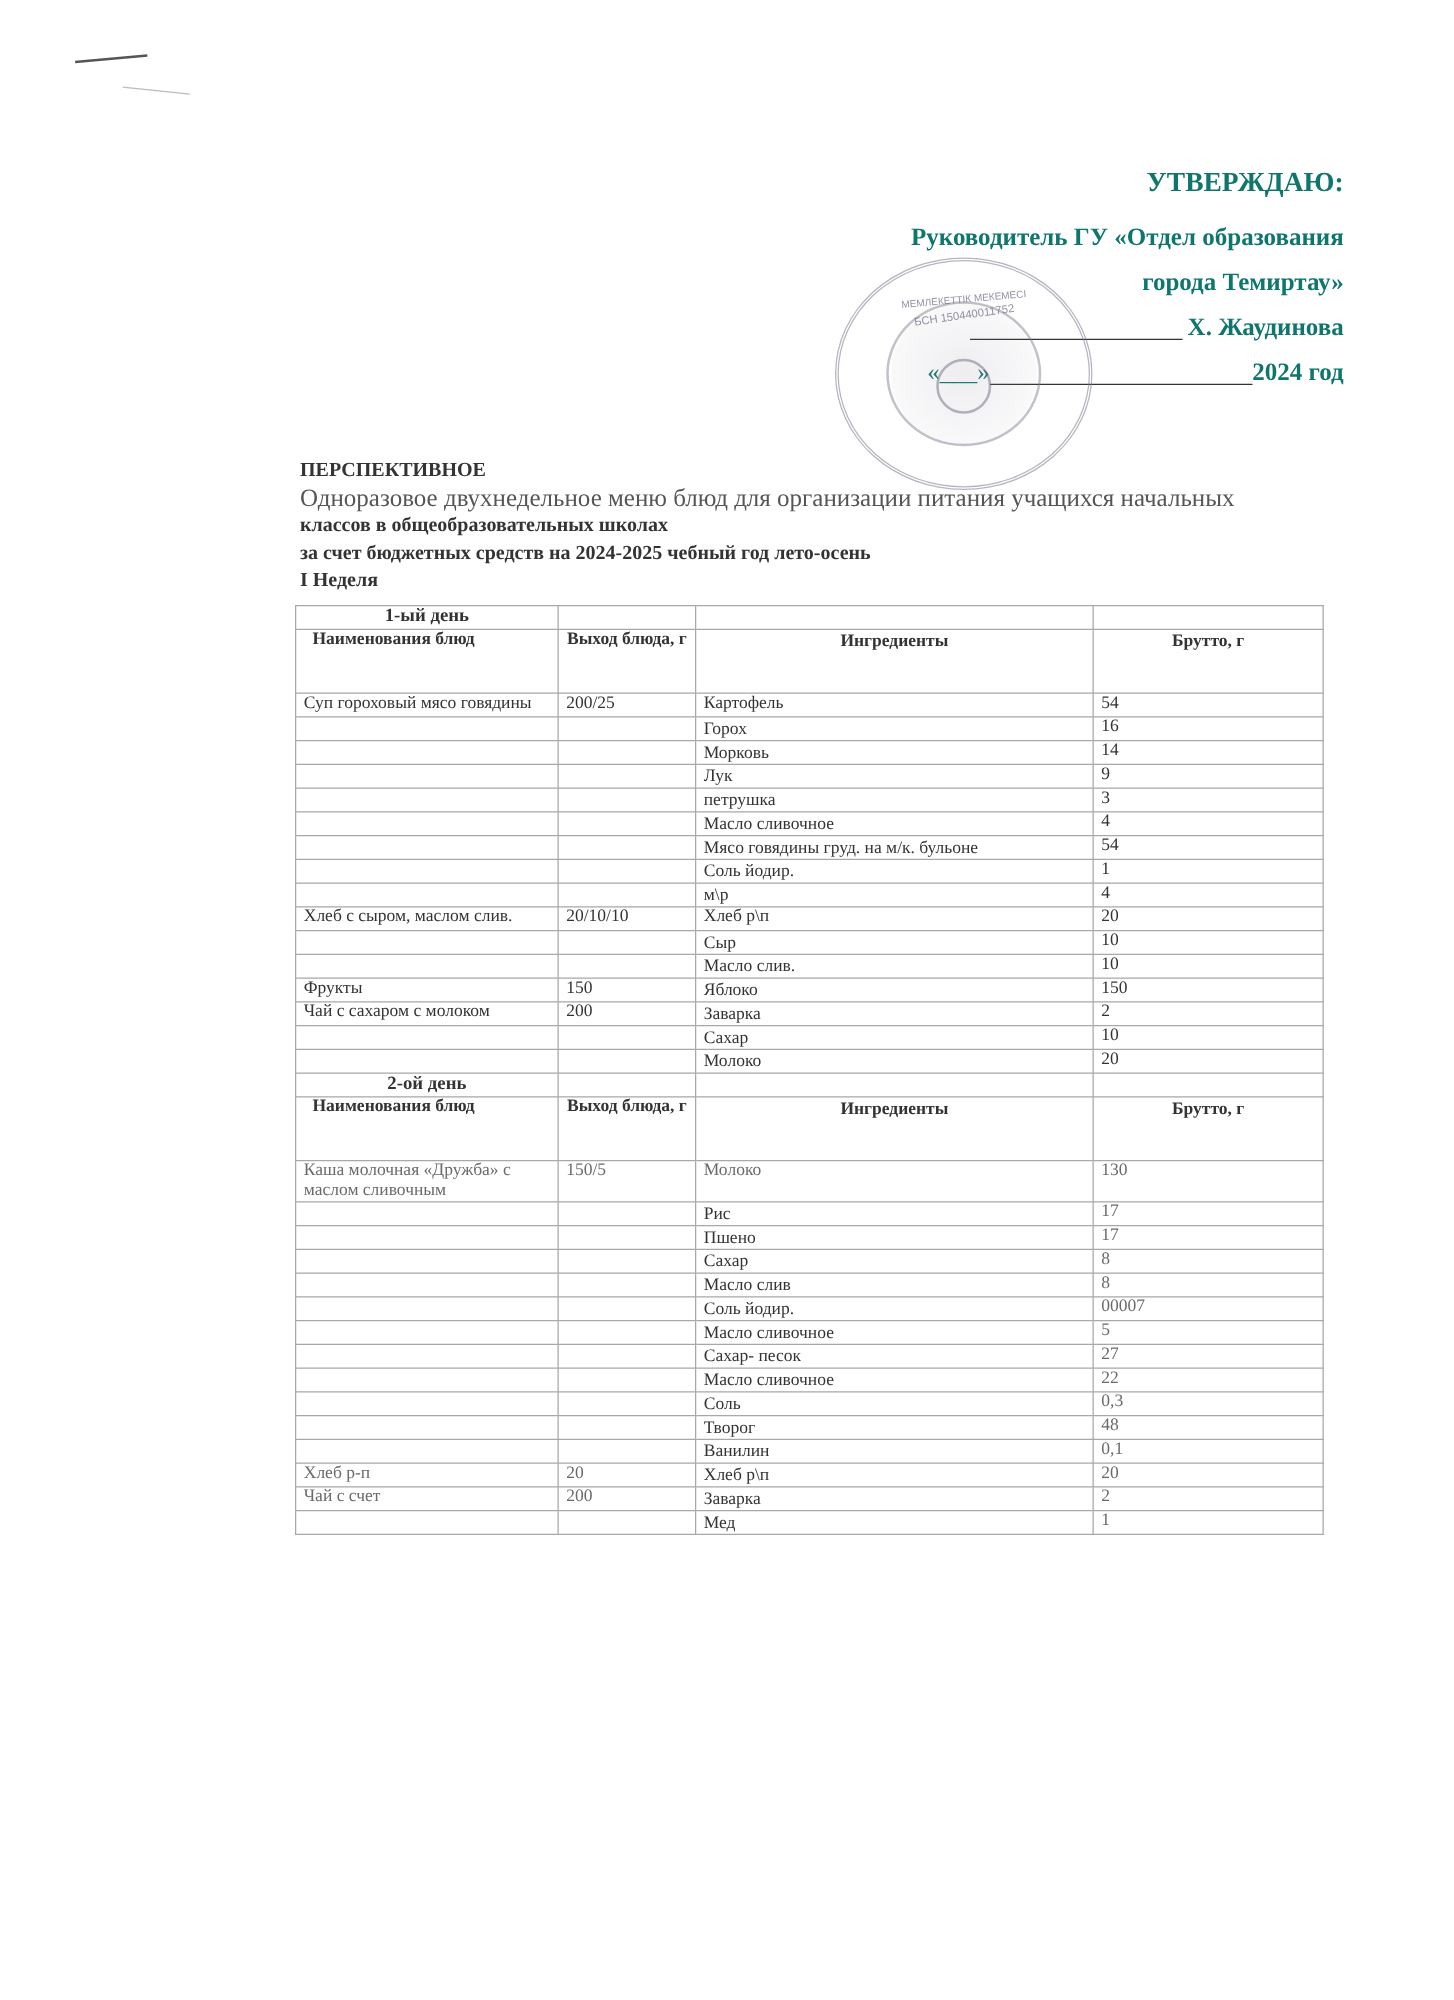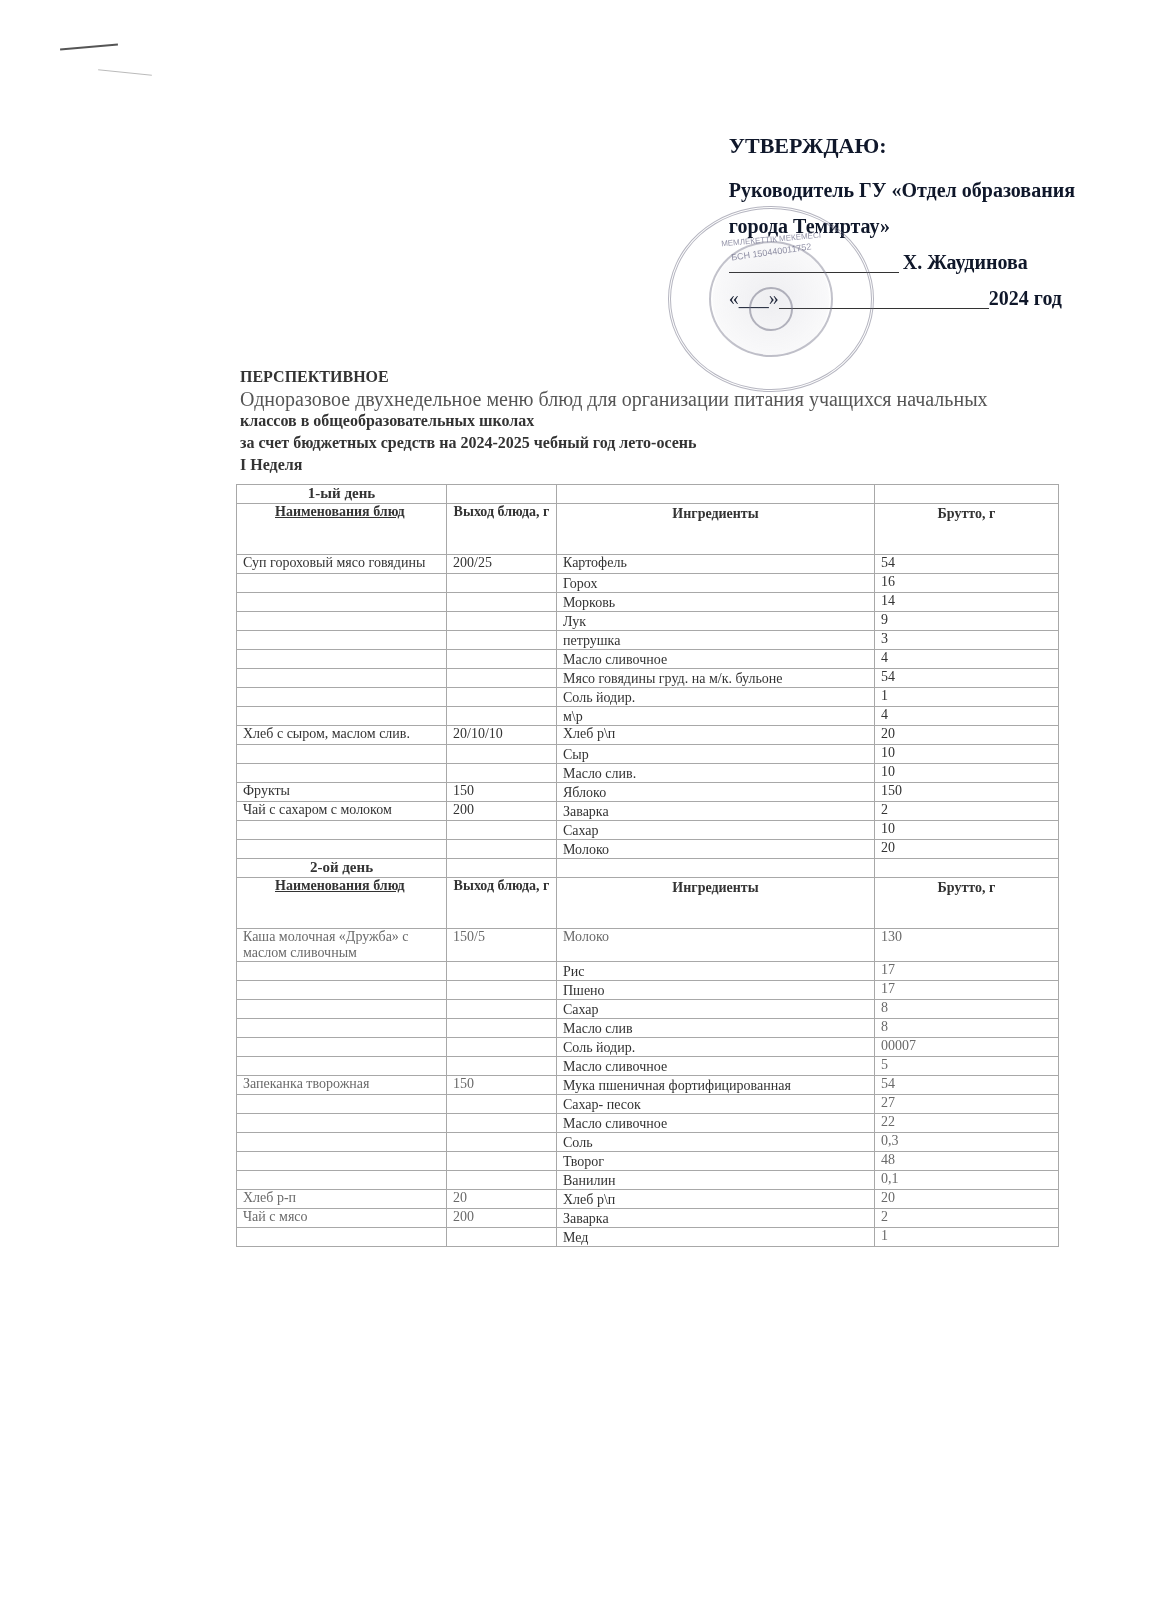--- a/index.html
+++ b/index.html
@@ -2,22 +2,22 @@
 <html><head>
 <meta charset="utf-8">
 <style>
   html, body { margin: 0; padding: 0; background: #ffffff; }
   body {
     width: 1163px; height: 1600px; position: relative; overflow: hidden;
     font-family: "Liberation Serif", "DejaVu Serif", serif; color: #2b2b2b;
   }
   .scan-mark { position: absolute; background: #555; }
   .approve {
-    position: absolute; right: 88px; top: 128px; 
-    font-weight: bold; font-size: 20px; line-height: 36px; color: #0f172a;
+    position: absolute; right: 88px; top: 128px; text-align: right;
+    font-weight: bold; font-size: 20px; line-height: 36px; color: #0f766e;
   }
   .approve .title { font-size: 22px; margin-bottom: 8px; }
   .approve .line { display: block; }
   .sig-underline { display: inline-block; width: 170px; border-bottom: 1.5px solid #333; margin-right: 4px; vertical-align: -4px; }
   .date-underline { display: inline-block; width: 210px; border-bottom: 1.5px solid #333; vertical-align: -4px; }
   .stamp {
     position: absolute; left: 668px; top: 206px; width: 200px; height: 180px;
     border-radius: 50%; border: 3px double rgba(120,120,140,0.55);
   }
   .stamp .inner {
@@ -44,21 +44,21 @@
     border-collapse: collapse; font-size: 14px; color: #333; table-layout: fixed; border-radius: 12px;
   }
   table.menu td { border: 1px solid #a8a8a8; padding: 0 6px; vertical-align: top; line-height: 16px; }
   table.menu col.c1 { width: 210px; }
   table.menu col.c2 { width: 110px; }
   table.menu col.c3 { width: 318px; }
   table.menu col.c4 { width: 184px; }
   .day-title td { height: 18px; font-weight: bold; font-size: 15px; }
   .day-title td.dt { text-align: center; }
   .hdr td { font-weight: bold; text-align: center; height: 48px; }
-  .hdr td.left { text-align: left; padding-left: 38px; text-decoration: underline; }
+  .hdr td.left { text-align: left; padding-left: 13px; }
   .tall td { height: 34px; }
   .row td { height: 18px; }
   .row td.ing { vertical-align: bottom; }
   .faint { color: #6a6a6a; margin-top: 20px; }
 </style>
 </head>
 <body>
 
 <div class="scan-mark" style="left:60px;top:46px;width:58px;height:2px;transform:rotate(-5deg);"></div>
 <div class="scan-mark" style="left:98px;top:72px;width:54px;height:1px;background:#bbb;transform:rotate(6deg);"></div>
@@ -254,26 +254,20 @@
         <td class="ing bold-ing-off">Соль йодир.</td>
         <td class="faint">00007</td>
       </tr>
       <tr class="row">
         <td class="faint"></td>
         <td class="faint"></td>
         <td class="ing bold-ing-off">Масло сливочное</td>
         <td class="faint">5</td>
       </tr>
       <tr class="row">
-        <td class="faint">Запеканка творожная</td>
-        <td class="faint">150</td>
-        <td class="ing bold-ing-off">Мука пшеничная фортифицированная</td>
-        <td class="faint">54</td>
-      </tr>
-      <tr class="row">
         <td class="faint"></td>
         <td class="faint"></td>
         <td class="ing bold-ing-off">Сахар- песок</td>
         <td class="faint">27</td>
       </tr>
       <tr class="row">
         <td class="faint"></td>
         <td class="faint"></td>
         <td class="ing bold-ing-off">Масло сливочное</td>
         <td class="faint">22</td>
@@ -296,21 +290,21 @@
         <td class="ing bold-ing-off">Ванилин</td>
         <td class="faint">0,1</td>
       </tr>
       <tr class="row">
         <td class="faint">Хлеб р-п</td>
         <td class="faint">20</td>
         <td class="ing bold-ing-off">Хлеб р\п</td>
         <td class="faint">20</td>
       </tr>
       <tr class="row">
-        <td class="faint">Чай с мясо</td>
+        <td class="faint">Чай с счет</td>
         <td class="faint">200</td>
         <td class="ing bold-ing-off">Заварка</td>
         <td class="faint">2</td>
       </tr>
       <tr class="row">
         <td class="faint"></td>
         <td class="faint"></td>
         <td class="ing bold-ing-off">Мед</td>
         <td class="faint">1</td>
       </tr>

